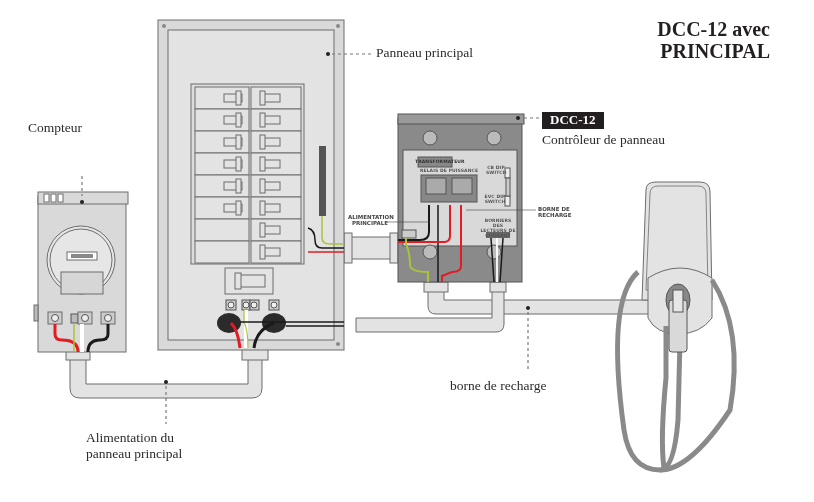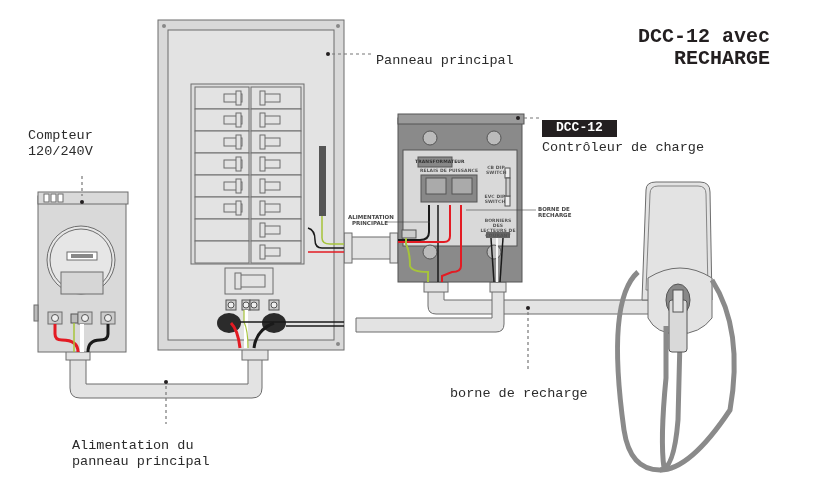--- a/index.html
+++ b/index.html
@@ -1,22 +1,22 @@
 <!DOCTYPE html>
 <html><head>
 <meta charset="utf-8">
 <style>
   html, body { margin: 0; padding: 0; background: #ffffff; }
   body { width: 814px; height: 502px; position: relative; overflow: hidden; font-family: "DejaVu Sans", sans-serif; }
   #diagram { position: absolute; left: 0; top: 0; }
-  .label { position: absolute; color: #2b2b2b; font-family: Liberation Mono, monospace; line-height: 1.15; margin-top: 8px; }
+  .label { position: absolute; color: #2b2b2b; font-family: Liberation Serif, serif; line-height: 1.15; }
   .title { right: 44px; top: 18px; text-align: right; font-weight: bold; font-size: 20px; color: #231f20; line-height: 1.1; }
   .center { text-align: left; }
   .lbl14 { font-size: 13.5px; }
-  .dcc-badge { display: inline-block; background: #231f20; color: #fff; font-weight: bold; font-size: 13px; padding: 1px 14px; }
+  .dcc-badge { display: inline-block; background: #231f20; color: #fff; font-weight: bold; font-size: 13px; padding: 1px 8px; }
   .tiny { position: absolute; font-size: 4.5px; font-weight: bold; color: #555; letter-spacing: 0.1px; line-height: 1.1; text-align: center; }
   .small { position: absolute; font-size: 5.5px; font-weight: bold; color: #444; line-height: 1.1; }
 </style>
 </head>
 <body>
 
 <svg id="diagram" width="814" height="502" viewBox="0 0 814 502" xmlns="http://www.w3.org/2000/svg">
 
   <g fill="#e3e3e3" stroke="#6d6d6d" stroke-width="1">
     <path d="M70 358 L70 388 Q70 398 80 398 L252 398 Q262 398 262 388 L262 358 L248 358 L248 384 L86 384 L86 358 Z"></path>
@@ -195,36 +195,35 @@
     <path d="M82 176 L82 196"></path>
     <circle cx="166" cy="382" r="2" fill="#231f20" stroke="none"></circle>
     <path d="M166 386 L166 424"></path>
     <circle cx="528" cy="308" r="2" fill="#231f20" stroke="none"></circle>
     <path d="M528 312 L528 372"></path>
   </g>
 </svg>
 
 <div class="label title">
   <div>DCC-12 avec</div>
-  <div>RECHARGE</div>
+  <div>PRINCIPAL</div>
 </div>
 
 <div class="label lbl14" style="left:376px; top:45px;">Panneau principal</div>
 
 <div class="label lbl14 center" style="left:28px; top:120px; width:110px;">
   <div>Compteur</div>
-  <div>120/240V</div>
 </div>
 
 <div class="label lbl14" style="left:542px; top:112px;">
   <div><span class="dcc-badge">DCC-12</span></div>
-  <div style="margin-top:3px">Contrôleur de charge</div>
-</div>
-
-<div class="label lbl14 center" style="left:72px; top:430px; width:160px;">
+  <div style="margin-top:3px">Contrôleur de panneau</div>
+</div>
+
+<div class="label lbl14 center" style="left:86px; top:430px; width:160px;">
   <div>Alimentation du</div>
   <div>panneau principal</div>
 </div>
 
 <div class="label lbl14 center" style="left:450px; top:378px; width:160px;">
   <div>borne de recharge</div>
 </div>
 
 <div class="tiny" style="left:415px; top:160px; width:40px; color:#333;">TRANSFORMATEUR</div>
 <div class="tiny" style="left:418px; top:169px; width:62px;">RELAIS DE PUISSANCE</div>

